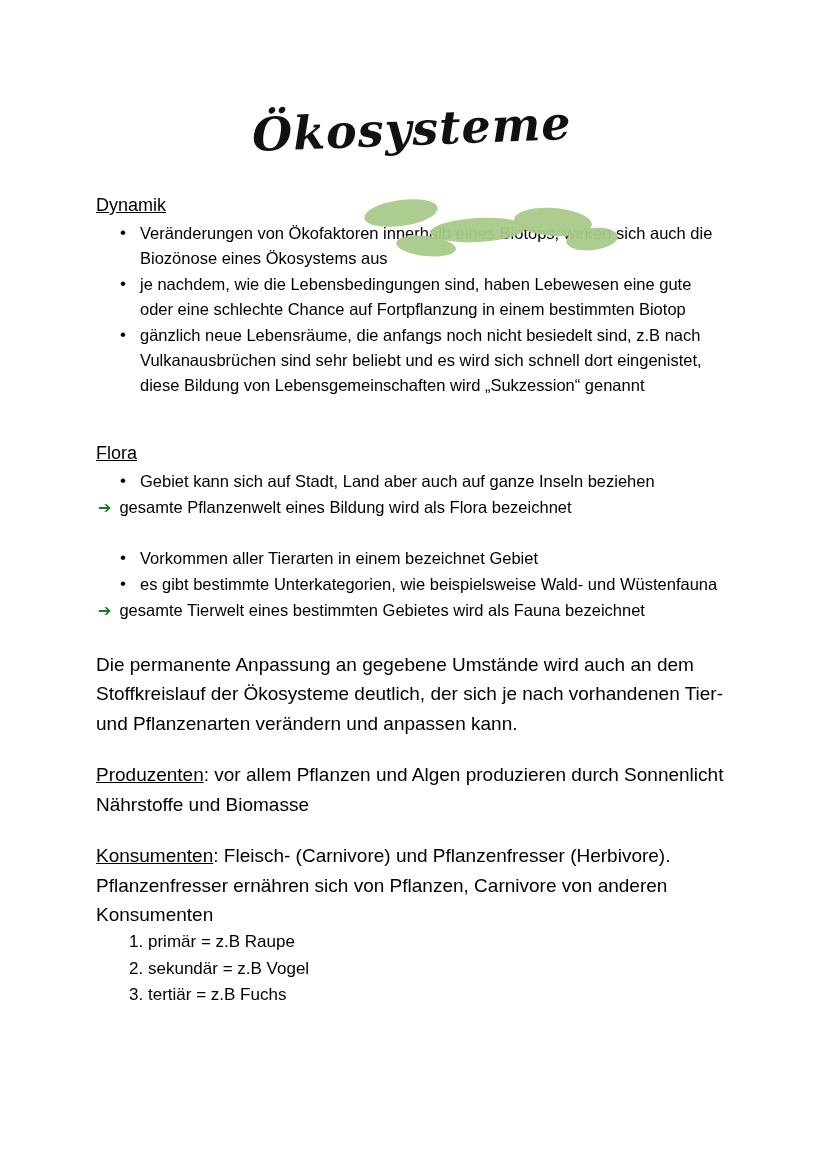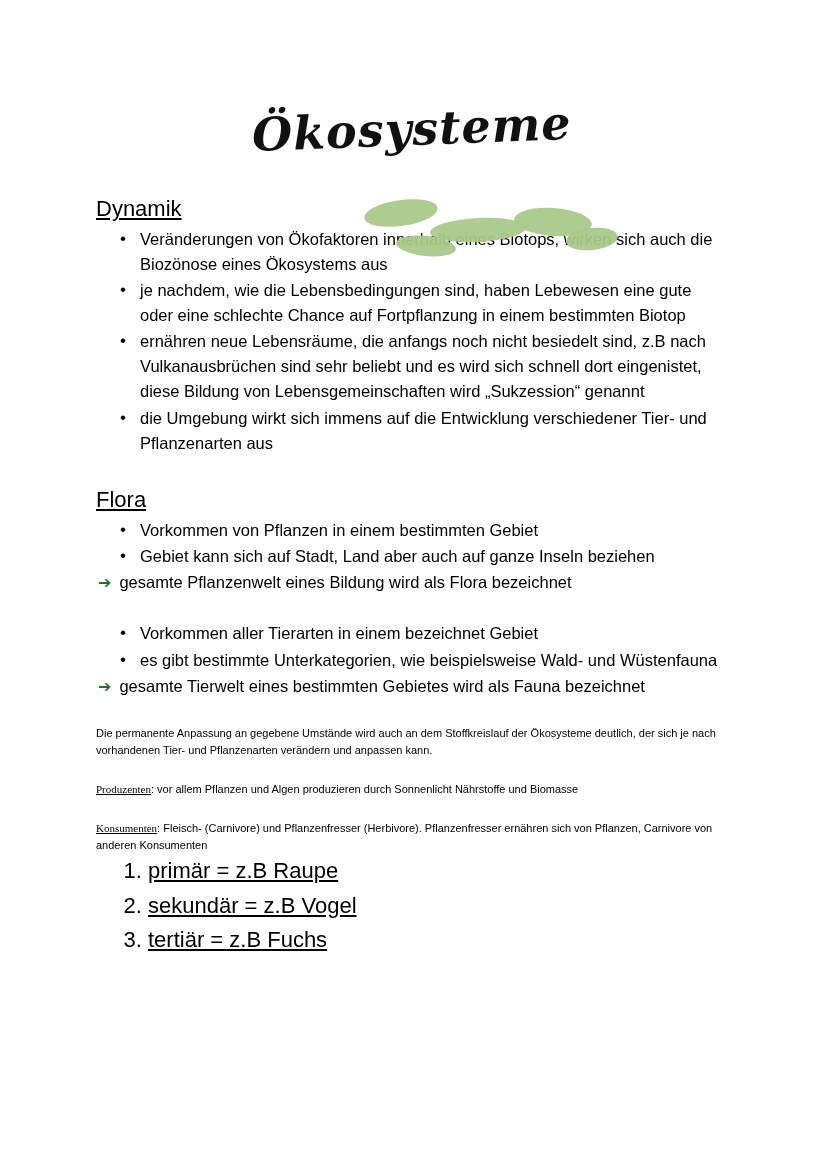--- a/index.html
+++ b/index.html
@@ -48,23 +48,23 @@
     z-index: 1;
     opacity: 0.95;
   }
   .b1 { left: 268px; top: 104px; width: 74px; height: 26px; transform: rotate(-8deg); }
   .b2 { left: 334px; top: 122px; width: 96px; height: 24px; transform: rotate(-3deg); }
   .b3 { left: 418px; top: 112px; width: 78px; height: 28px; transform: rotate(4deg); }
   .b4 { left: 300px; top: 140px; width: 60px; height: 20px; transform: rotate(6deg); }
   .b5 { left: 470px; top: 132px; width: 52px; height: 22px; transform: rotate(-6deg); }
 
   .section-head {
-    font-size: 22px;
+    font-size: 18px;
     text-decoration: underline;
-    margin: 0 0 2px 0;
+    margin: 14px 0 2px 0;
     line-height: 1.5;
   }
   ul.bullets {
     margin: 0 0 0 0;
     padding-left: 44px;
     list-style: none;
   }
   ul.bullets > li {
     position: relative;
     font-size: 16.5px;
@@ -77,45 +77,44 @@
     position: absolute;
     left: -20px;
     top: -1px;
     font-size: 17px;
   }
   ol.numbered {
     margin: 0;
     padding-left: 52px;
   }
   ol.numbered > li {
-    font-size: 22px;
+    font-size: 17px;
     line-height: 1.55;
-    text-decoration: underline;
   }
   .arrow-line {
     font-size: 16.5px;
     line-height: 1.55;
     margin: 0;
     padding-left: 2px;
     display: flex;
     gap: 8px;
   }
   .arrow-glyph {
     color: #1a7a1a;
     font-size: 16px;
     line-height: 1.6;
   }
   .para {
-    font-size: 11px;
+    font-size: 19px;
     line-height: 1.55;
     margin: 0;
   }
   .gap-lg { height: 26px; }
   .gap-md { height: 22px; }
-  .u { text-decoration: underline; font-family: Liberation Serif, serif; }
+  .u { text-decoration: underline; }
   .block { margin: 0; }
 </style>
 </head>
 <body>
 
 <div class="page">
 
   <div class="title-wrap">
     <div class="title-blob b1"></div>
     <div class="title-blob b2"></div>
@@ -123,31 +122,29 @@
     <div class="title-blob b4"></div>
     <div class="title-blob b5"></div>
     <div class="title">Ökosysteme</div>
   </div>
 
   <div class="block">
     <div class="section-head">Dynamik</div>
     <ul class="bullets">
       <li>Veränderungen von Ökofaktoren innerhalb eines Biotops, wirken sich auch die Biozönose eines Ökosystems aus</li>
       <li>je nachdem, wie die Lebensbedingungen sind, haben Lebewesen eine gute oder eine schlechte Chance auf Fortpflanzung in einem bestimmten Biotop</li>
-      <li>ernähren neue Lebensräume, die anfangs noch nicht besiedelt sind, z.B nach Vulkanausbrüchen sind sehr beliebt und es wird sich schnell dort eingenistet, diese Bildung von Lebensgemeinschaften wird „Sukzession“ genannt</li>
-      <li>die Umgebung wirkt sich immens auf die Entwicklung verschiedener Tier- und Pflanzenarten aus</li>
+      <li>gänzlich neue Lebensräume, die anfangs noch nicht besiedelt sind, z.B nach Vulkanausbrüchen sind sehr beliebt und es wird sich schnell dort eingenistet, diese Bildung von Lebensgemeinschaften wird „Sukzession“ genannt</li>
     </ul>
   </div>
 
   <div class="gap-lg"></div>
 
   <div class="block">
     <div class="section-head">Flora</div>
     <ul class="bullets">
-      <li>Vorkommen von Pflanzen in einem bestimmten Gebiet</li>
       <li>Gebiet kann sich auf Stadt, Land aber auch auf ganze Inseln beziehen</li>
     </ul>
     <div class="arrow-line">
       <span class="arrow-glyph">➔</span>
       <span>gesamte Pflanzenwelt eines Bildung wird als Flora bezeichnet</span>
     </div>
   </div>
 
   <div class="gap-lg"></div>
 

